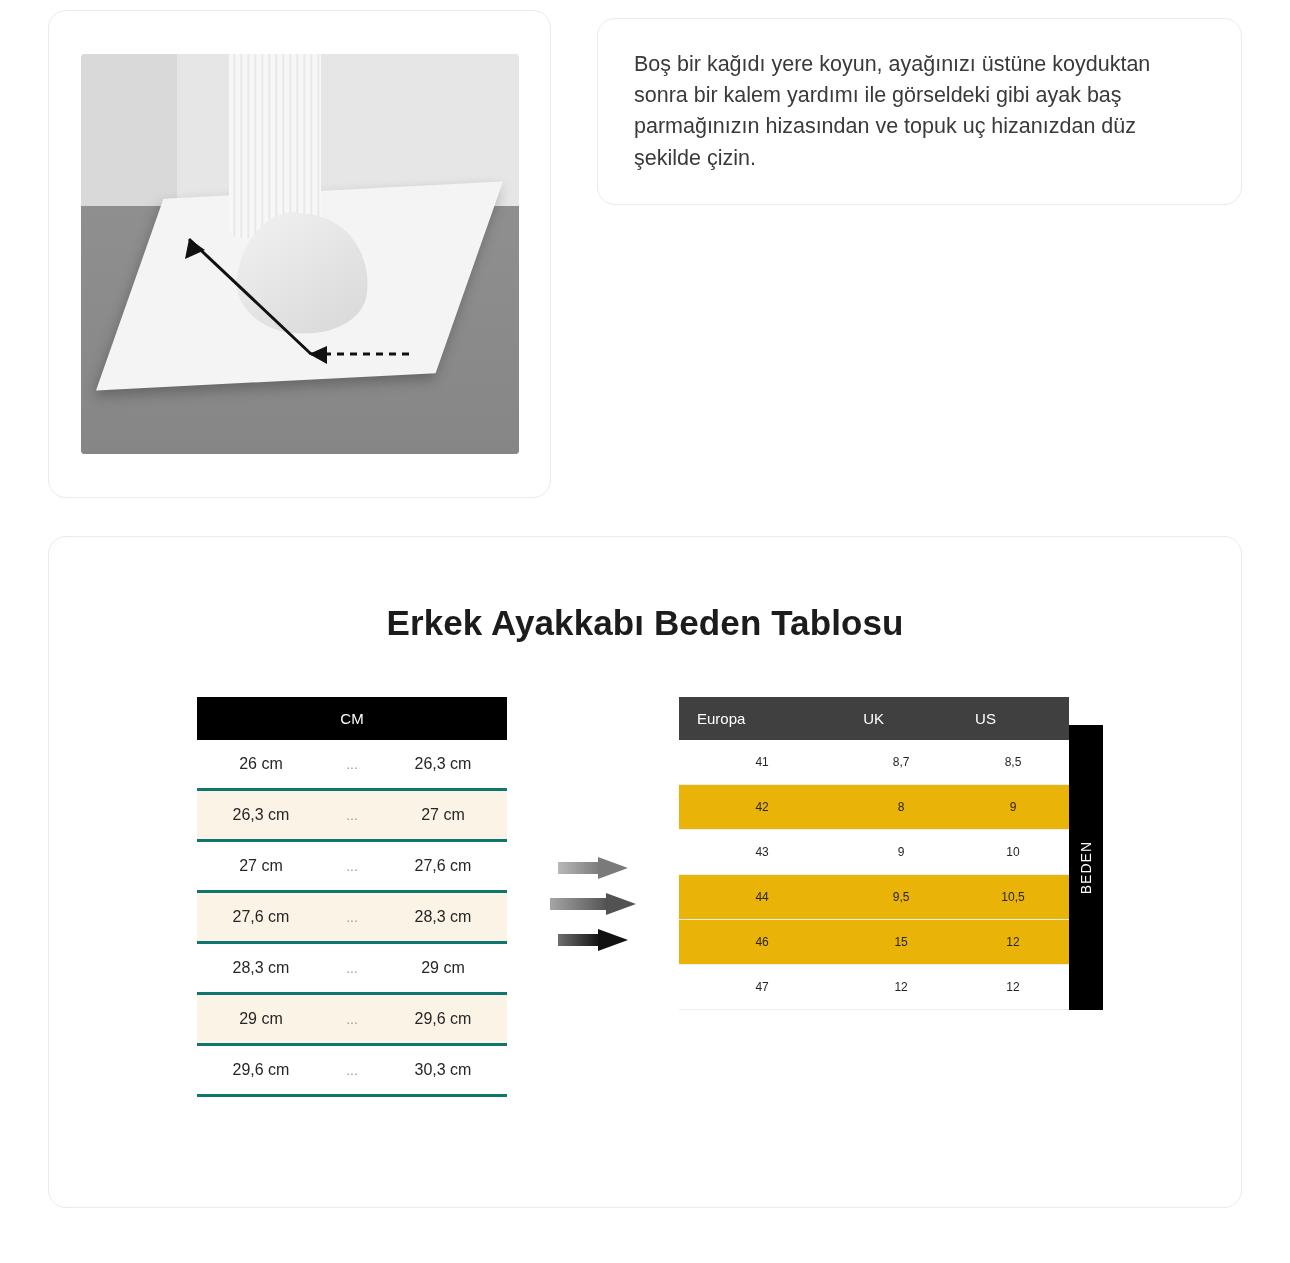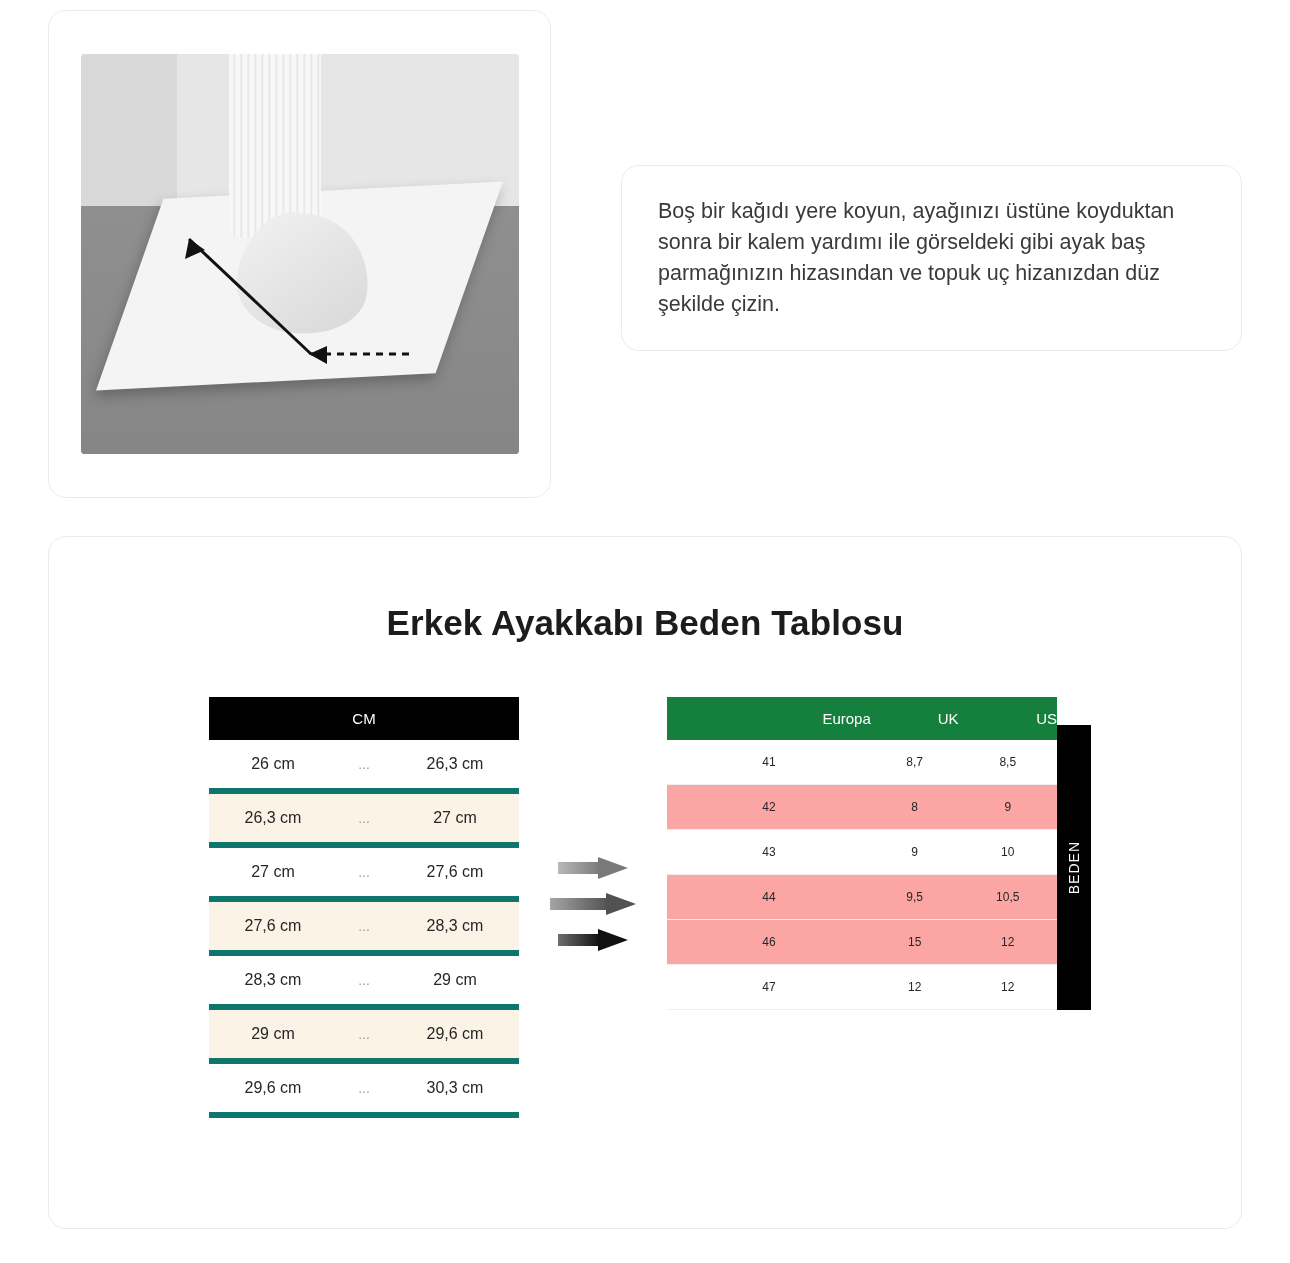--- a/index.html
+++ b/index.html
@@ -16,22 +16,22 @@
     overflow: hidden;
   }
 
   .page {
     padding: 10px 48px 0 48px;
   }
 
   
   .top-row {
     display: flex;
-    gap: 70px;
-    align-items: center;
+    gap: 46px;
+    align-items: flex-start;
   }
 
   .card {
     background: #ffffff;
     border: 1px solid #ebebeb;
     border-radius: 18px;
   }
 
   .image-card {
     width: 503px;
@@ -139,21 +139,21 @@
     font-weight: 700;
     color: #1c1c1c;
     margin: 20px 0 54px 0;
     letter-spacing: 0.1px;
   }
 
   .tables-wrap {
     display: flex;
     justify-content: center;
     align-items: flex-start;
-    gap: 0;
+    gap: 12px;
     padding-left: 10px;
   }
 
   table {
     border-collapse: collapse;
   }
 
   
   .cm-table {
     width: 310px;
@@ -164,21 +164,21 @@
     font-size: 15px;
     font-weight: 400;
     padding: 13px 0;
     text-align: center;
   }
   .cm-table td {
     font-size: 16px;
     color: #262626;
     padding: 15px 0;
     text-align: center;
-    border-bottom: 6px solid #0f766e;
+    border-bottom: 3px solid #0f766e;
     background: #ffffff;
   }
   .cm-table tr.alt td { background: #fcf3e7; }
   .cm-table td.dots { color: #9a9a9a; font-size: 14px; width: 54px; }
   .cm-table td.left { width: 128px; }
   .cm-table td.right { width: 128px; }
 
   
   .arrows {
     width: 148px;
@@ -187,36 +187,36 @@
     justify-content: center;
     align-items: center;
     gap: 14px;
     padding-top: 160px;
   }
 
   
   .size-wrap { display: flex; align-items: stretch; }
   .size-table { width: 390px; }
   .size-table thead th {
-    background: #15803d;
+    background: #404040;
     color: #ffffff;
     font-size: 15px;
     font-weight: 400;
-    padding: 13px 0;
-    text-align: right;
+    padding: 13px 18px;
+    text-align: left;
   }
   .size-table td {
     font-size: 12px;
     color: #262626;
     padding: 15px 0;
     text-align: center;
     border-bottom: 1px solid #eeeeee;
     background: #ffffff;
   }
-  .size-table tr.alt td { background: #fca5a5; }
+  .size-table tr.alt td { background: #eab308; }
 
   .beden-bar {
     background: #000000;
     color: #ffffff;
     width: 34px;
     margin-top: 28px;
     margin-bottom: 0;
     display: flex;
     align-items: center;
     justify-content: center;

